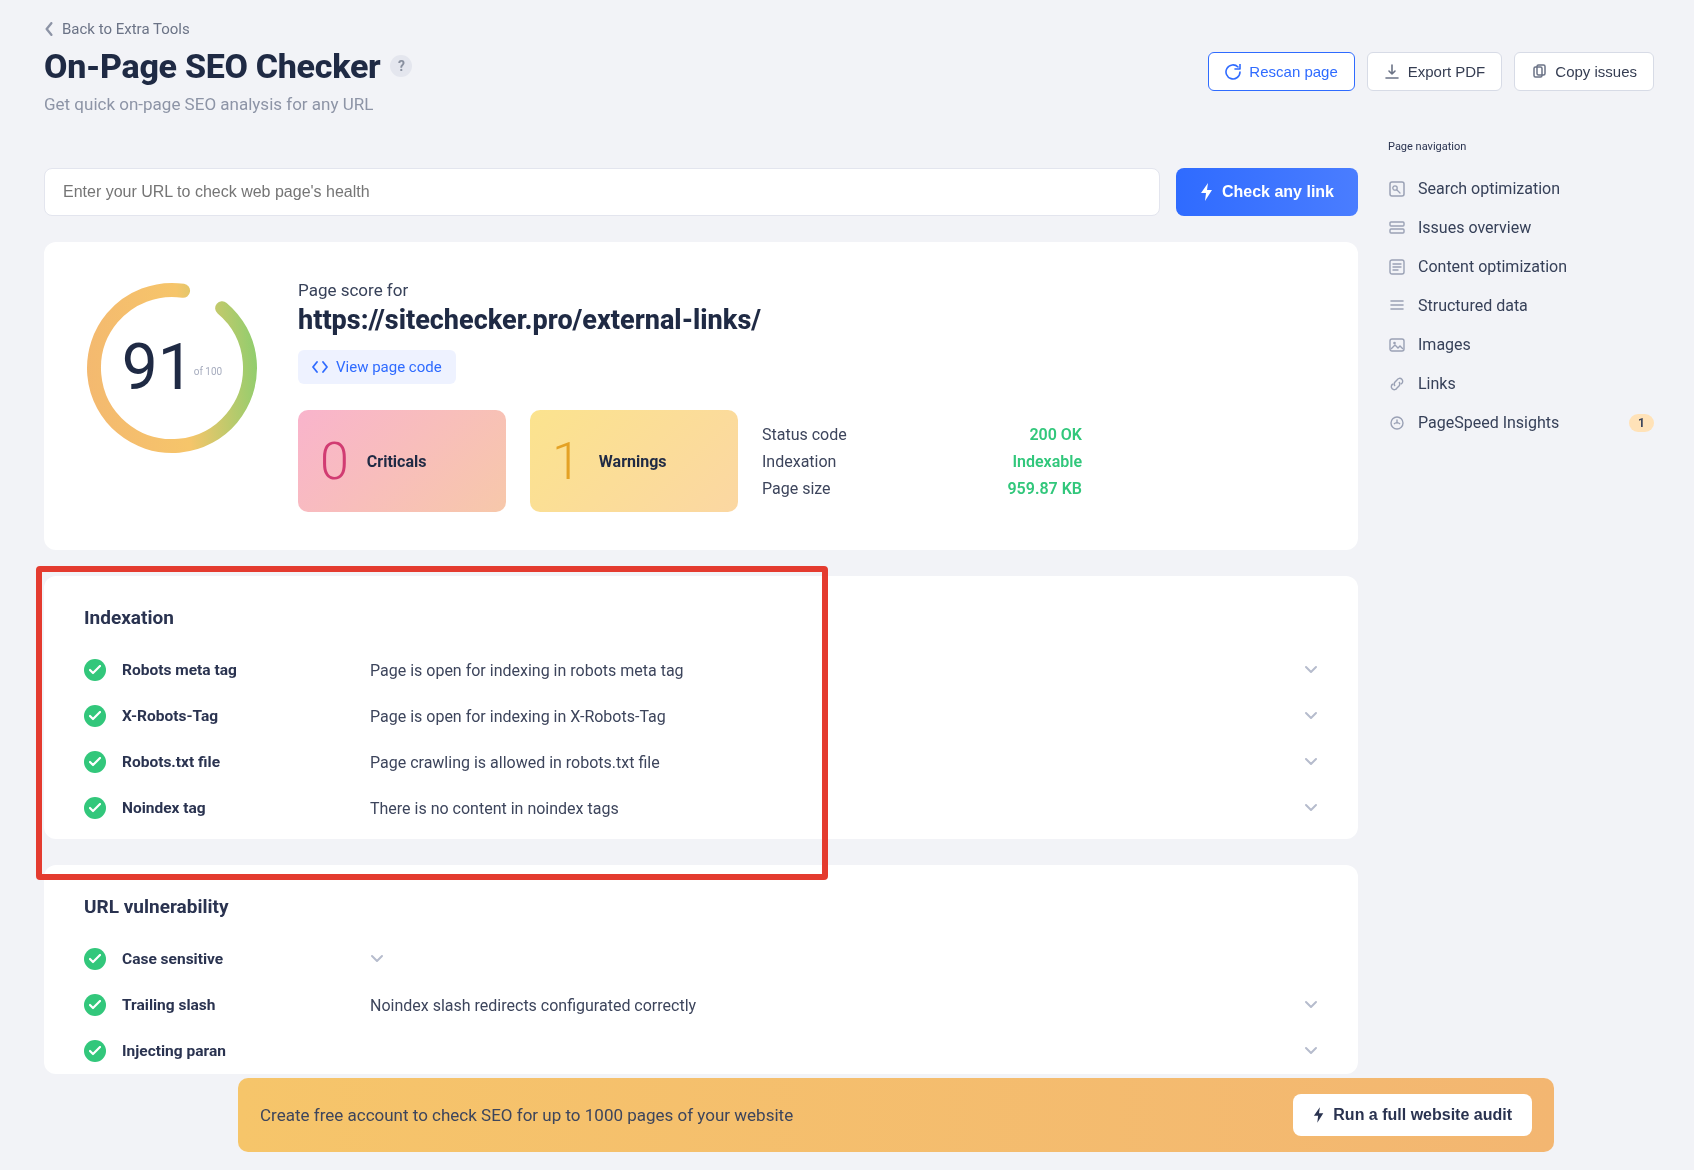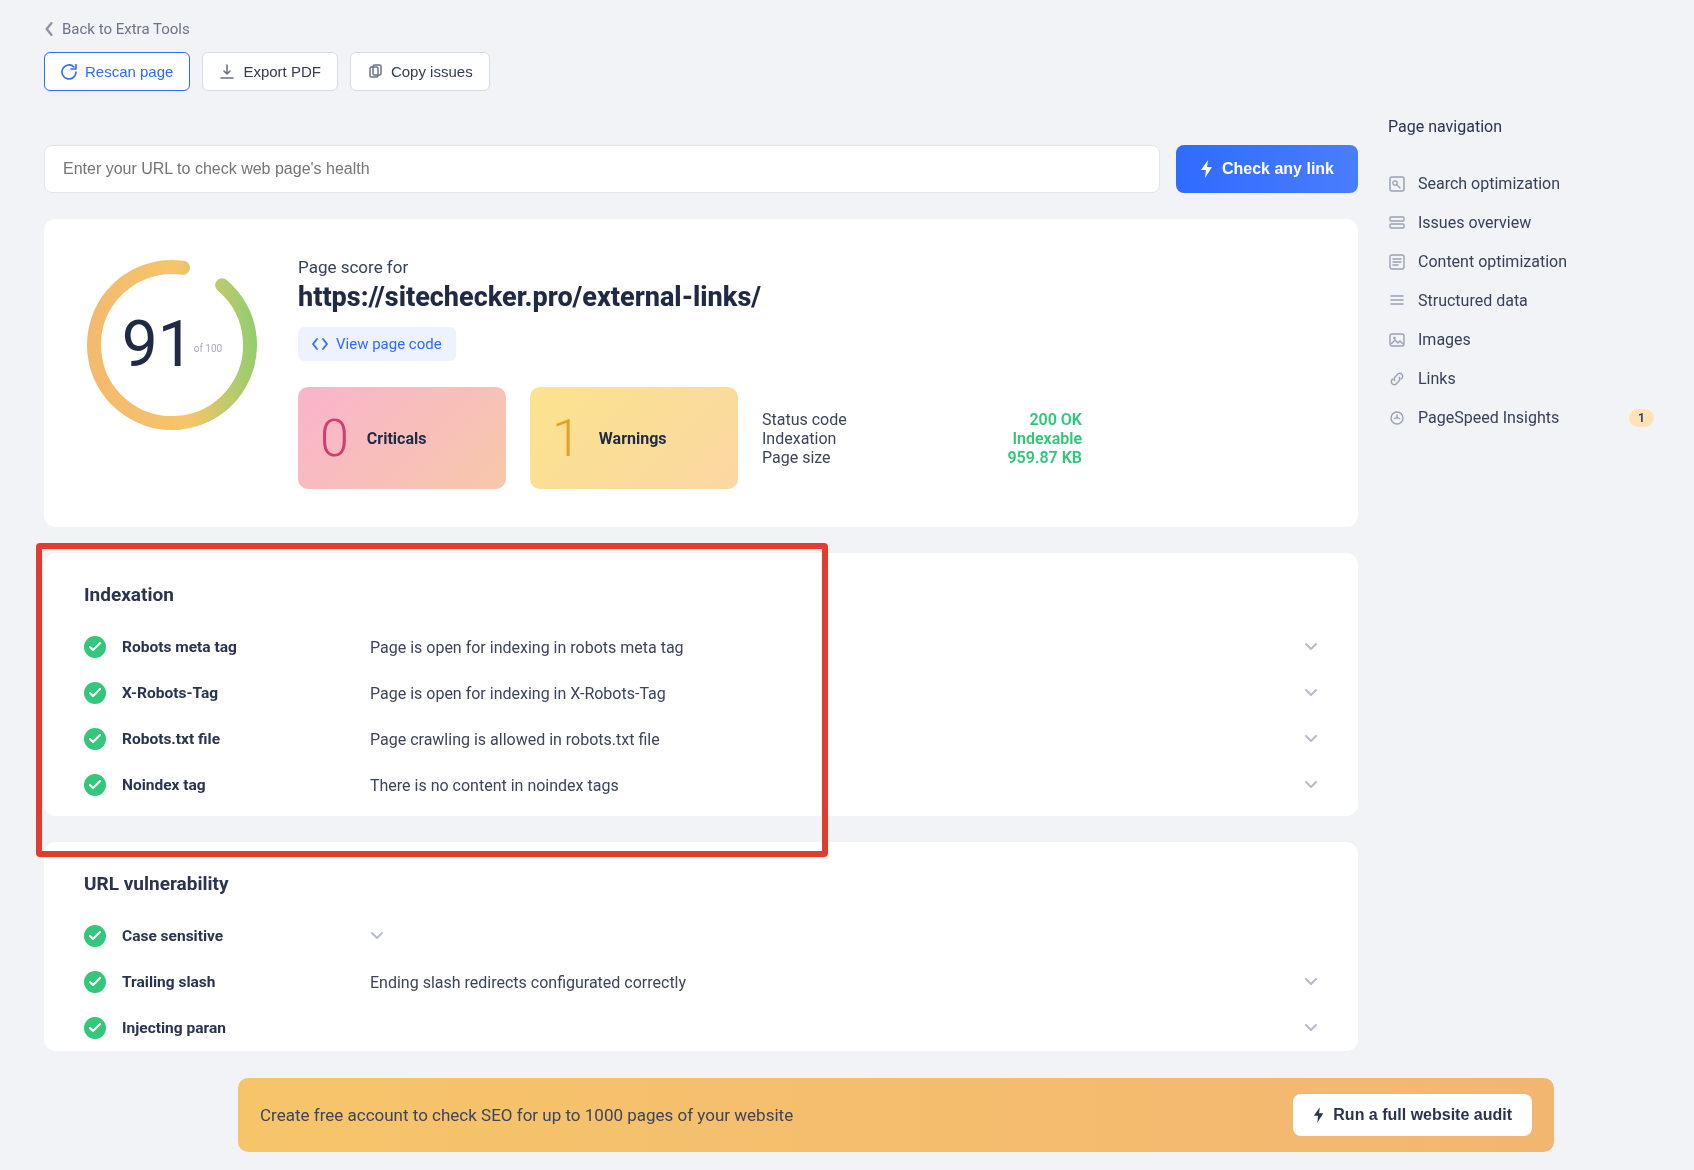--- a/index.html
+++ b/index.html
@@ -69,35 +69,35 @@
 
   .score-metrics { display: flex; gap: 24px; align-items: stretch; margin-top: 26px; }
   .metric-box { width: 208px; height: 102px; border-radius: 10px; display: flex; align-items: center; gap: 18px; padding: 0 22px; }
   .metric-box .num { font-size: 52px; font-weight: 300; font-family: inherit; }
   .metric-box .lbl { font-size: 16px; font-weight: 700; color: #1f2a44; }
   .metric-crit { background: linear-gradient(135deg, #f9b4cc, #f7c8aa); }
   .metric-crit .num { color: #d13c72; }
   .metric-warn { background: linear-gradient(135deg, #fbe38e, #fbd7a2); }
   .metric-warn .num { color: #e4a225; }
 
-  .status-grid { display: grid; grid-template-columns: 160px 160px; row-gap: 0; align-content: center; font-size: 16px; }
+  .status-grid { display: grid; grid-template-columns: 160px 160px; row-gap: 8px; align-content: center; font-size: 16px; }
   .status-grid .k { color: #3d455c; }
   .status-grid .v { text-align: right; color: #31c77b; font-weight: 600; }
 
   
   .section-title { font-size: 19px; font-weight: 700; color: #2a3350; margin-bottom: 18px; }
   .check-row { display: flex; align-items: center; gap: 16px; padding: 12px 0; }
   .check-icon { width: 22px; height: 22px; border-radius: 50%; background: #32c77b; display: inline-flex; align-items: center; justify-content: center; color: #fff; flex-shrink: 0;}
   .check-icon svg { width: 12px; height: 10px; }
   .check-label { width: 232px; font-weight: 700; color: #2a3350; font-size: 15.5px; }
   .check-desc  { flex: 1; color: #3d455c; font-size: 16px; }
   .chevron { color: #b6bccd; }
 
   
-  .nav-title { color: #2a3350; font-size: 16px; margin-bottom: 28px; }
+  .nav-title { color: #2a3350; font-size: 11px; margin-bottom: 16px; }
   .nav-item { display: flex; align-items: center; gap: 12px; padding: 10px 0; color: #374159; font-size: 16px; cursor: pointer; }
   .nav-item .badge { margin-left: auto; background: #ffe2b8; color: #3d455c; font-size: 12px; font-weight: 700; border-radius: 14px; padding: 2px 9px; }
   .nav-icon { width: 18px; height: 18px; color: #9aa1b5; display:inline-flex; align-items:center; justify-content:center;}
 
   
   .cta-bar {
     position: fixed; left: 238px; right: 140px; bottom: 18px; height: 74px; border-radius: 10px;
     background: linear-gradient(90deg, #f6c56a, #f3b671); display: flex; align-items: center; justify-content: space-between;
     padding: 0 22px; color: #3d455c; font-size: 17px;
   }
@@ -110,20 +110,27 @@
 <div class="page">
 
   <div class="back-link">
     <svg viewBox="0 0 8 12" fill="none">
         <path d="M6 1 2 6l4 5" stroke="#8d94a6" stroke-width="2" stroke-linecap="round" stroke-linejoin="round"></path>
       </svg>
     <span>Back to Extra Tools</span>
   </div>
 
   <div class="header-row">
+    <div class="title-wrap">
+      <h1>
+        <span>On-Page SEO Checker</span>
+        <span class="q-icon">?</span>
+      </h1>
+      <div class="subtitle">Get quick on-page SEO analysis for any URL</div>
+    </div>
     <div class="header-actions">
       <button class="btn-outline primary">
         <svg viewBox="0 0 16 16">
             <path d="M13 3a7 7 0 1 0 2 5" fill="none" stroke="#2f6bff" stroke-width="1.6" stroke-linecap="round"></path>
             <path d="M15 0v5h-5" fill="none" stroke="#2f6bff" stroke-width="1.6" stroke-linecap="round" stroke-linejoin="round"></path>
           </svg>
         <span>Rescan page</span>
       </button>
       <button class="btn-outline">
         <svg viewBox="0 0 16 16">
@@ -273,21 +280,21 @@
                   <path d="M2 2l5 5 5-5" fill="none" stroke="#b6bccd" stroke-width="2" stroke-linecap="round" stroke-linejoin="round"></path>
                 </svg></span>
   </div>
             <div class="check-row">
     <span class="check-icon">
                 <svg viewBox="0 0 12 10">
                   <path d="M1 5l3 3 7-7" fill="none" stroke="#fff" stroke-width="2.2" stroke-linecap="round" stroke-linejoin="round"></path>
                 </svg>
               </span>
     <span class="check-label">Trailing slash</span>
-    <span class="check-desc">Ending slash redirects configurated correctly</span>
+    <span class="check-desc">Noindex slash redirects configurated correctly</span>
     <span class="chevron"><svg width="14" height="10" viewBox="0 0 14 10">
                   <path d="M2 2l5 5 5-5" fill="none" stroke="#b6bccd" stroke-width="2" stroke-linecap="round" stroke-linejoin="round"></path>
                 </svg></span>
   </div>
             <div class="check-row">
     <span class="check-icon">
                 <svg viewBox="0 0 12 10">
                   <path d="M1 5l3 3 7-7" fill="none" stroke="#fff" stroke-width="2.2" stroke-linecap="round" stroke-linejoin="round"></path>
                 </svg>
               </span>

